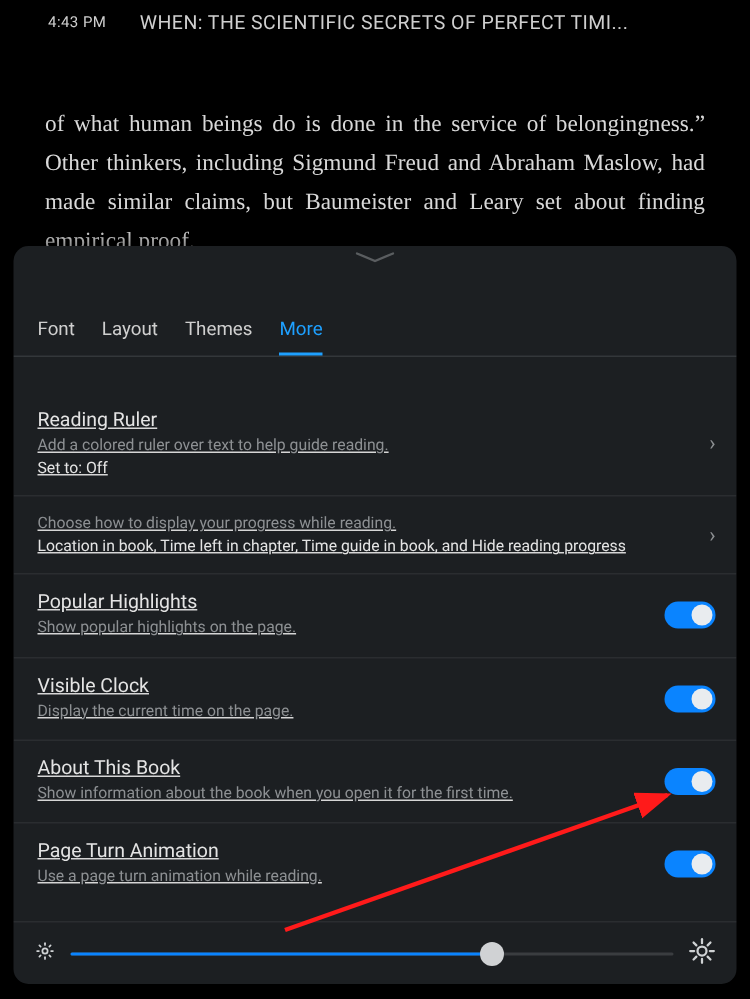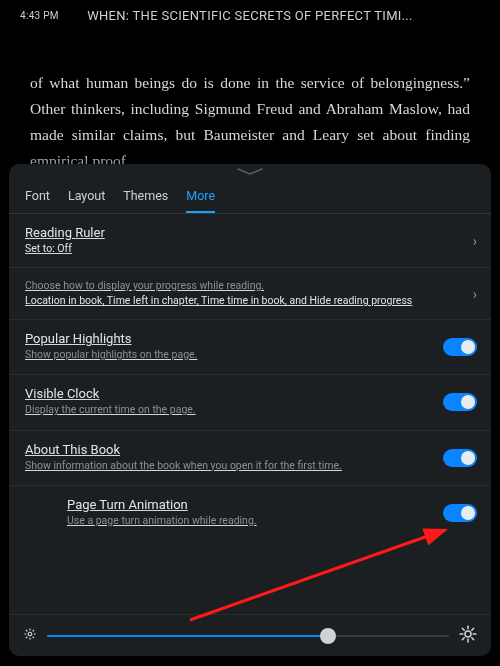--- a/index.html
+++ b/index.html
@@ -1,29 +1,29 @@
 <!DOCTYPE html>
 <html><head>
 <meta charset="utf-8">
 <style>
   * { box-sizing: border-box; margin: 0; padding: 0; }
   html, body { width: 500px; height: 666px; overflow: hidden; font-family: -apple-system, "Segoe UI", Roboto, sans-serif; background:#000; }
   .screen { position: relative; width:500px; height:666px; background:#000; color:#e6e6e6; }
-  .statusbar { position:absolute; top:0; left:0; right:0; height:30px; padding:0 20px; display:flex; align-items:center; justify-content:space-between; color:#cfcfcf; font-size:10px; letter-spacing:0.3px; }
+  .statusbar { position:absolute; top:0; left:12px; right:0; height:30px; padding:0 20px; display:flex; align-items:center; justify-content:space-between; color:#cfcfcf; font-size:10px; letter-spacing:0.3px; }
   .statusbar .title { position:absolute; left:50%; transform:translateX(-50%); font-size:13px; color:#cfcfcf; white-space:nowrap; }
   .bookbg { position:absolute; top:30px; left:0; right:0; bottom:0; padding: 40px 30px; font-family: Georgia, 'Times New Roman', serif; color:#d8d8d8; font-size:15.5px; line-height:1.68; text-align:justify; }
-  .panel { position:absolute; left:9px; right:9px; top:164px; bottom:10px; background:#1c1f22; border-radius:10px; box-shadow:0 -2px 14px rgba(0,0,0,0.6); color:#d6d6d6; display:flex; flex-direction:column; overflow:hidden; }
+  .panel { position:absolute; left:9px; right:9px; top:164px; bottom:10px; background:#1c1f22; border-radius:10px; box-shadow:0 -2px 14px rgba(0,0,0,0.6); color:#d6d6d6; display:flex; flex-direction:column; overflow:hidden;gap:24px; }
   .grabber { height:16px; display:flex; align-items:center; justify-content:center; }
   .grabber svg { opacity:0.55; }
   .tabs { display:flex; gap:18px; padding:0 16px; border-bottom:1px solid #33373a; height:34px; align-items:flex-end; }
   .tab { font-size:12.5px; color:#cfcfcf; padding-bottom:8px; cursor:pointer; border-bottom:2px solid transparent; }
   .tab.active { color:#1ea0ff; border-bottom-color:#1ea0ff; }
   .settings { flex:1; overflow:hidden;text-decoration:underline; }
   .row { padding:11px 16px 12px 16px; border-bottom:1px solid #2a2d30; position:relative; }
-  .row:last-child { border-bottom:none;margin-left:42px; }
+  .row:last-child { border-bottom:none; }
   .row .title { font-size:13px; color:#e4e4e4; margin-bottom:2px; }
   .row .desc { font-size:10.5px; color:#8d9093; line-height:1.35; }
   .row .value { font-size:10.5px; color:#e4e4e4; margin-top:1px; }
   .chev { position:absolute; right:14px; top:50%; transform:translateY(-50%); color:#8d9093; font-size:14px; }
   .toggle { position:absolute; right:14px; top:50%; transform:translateY(-50%); width:34px; height:18px; border-radius:9px; background:#3a3d40; cursor:pointer; }
   .toggle .knob { position:absolute; top:2px; left:2px; width:14px; height:14px; border-radius:50%; background:#c9cbcd; transition:left .15s; }
   .toggle.on { background:#0a84ff; }
   .toggle.on .knob { left:18px; background:#e9ecef; }
   .brightbar { position:absolute; left:0; right:0; bottom:0; height:42px; border-top:1px solid #2a2d30; display:flex; align-items:center; padding:0 14px; gap:10px; }
   .brightbar .slider { flex:1; position:relative; height:20px; }
@@ -55,27 +55,28 @@
       <div class="tab">Font</div>
       <div class="tab">Layout</div>
       <div class="tab">Themes</div>
       <div class="tab active">More</div>
     </div>
 
     <div class="settings">
 
       <div class="row">
         <div class="title">Reading Ruler</div>
+        <div class="desc">Add a colored ruler over text to help guide reading.</div>
         <div class="value">Set to: Off</div>
         <div class="chev">›</div>
       </div>
 
       <div class="row">
         <div class="desc">Choose how to display your progress while reading.</div>
-        <div class="value">Location in book, Time left in chapter, Time time in book, and Hide reading progress</div>
+        <div class="value">Location in book, Time left in chapter, Time guide in book, and Hide reading progress</div>
         <div class="chev">›</div>
       </div>
 
       <div class="row">
         <div class="title">Popular Highlights</div>
         <div class="desc">Show popular highlights on the page.</div>
         <div class="toggle on">
             <div class="knob"></div>
           </div>
       </div>

